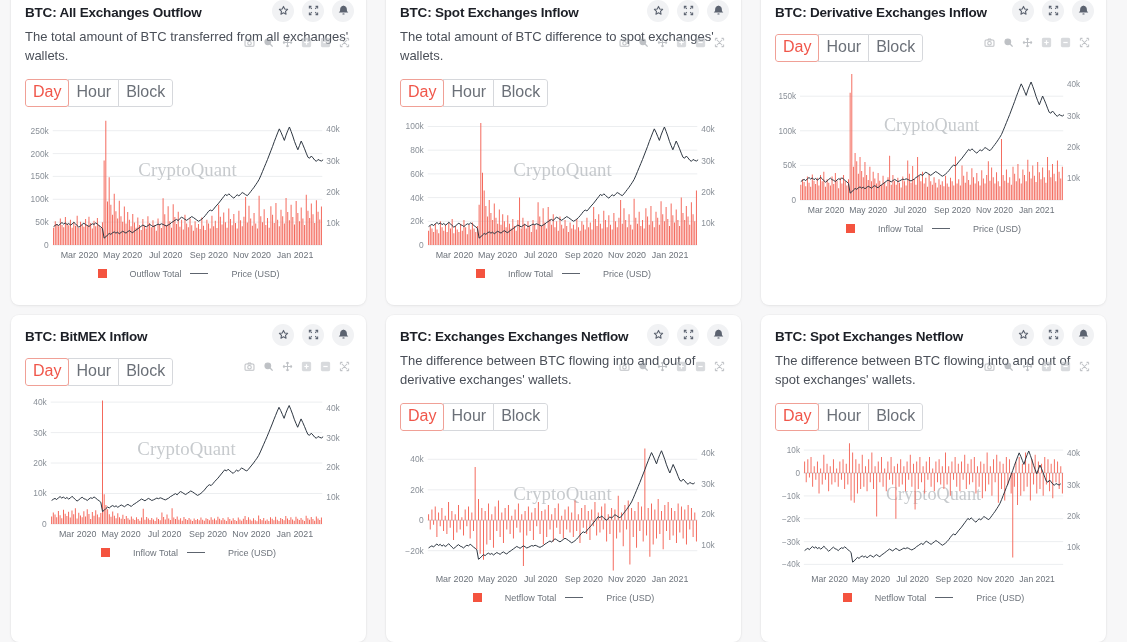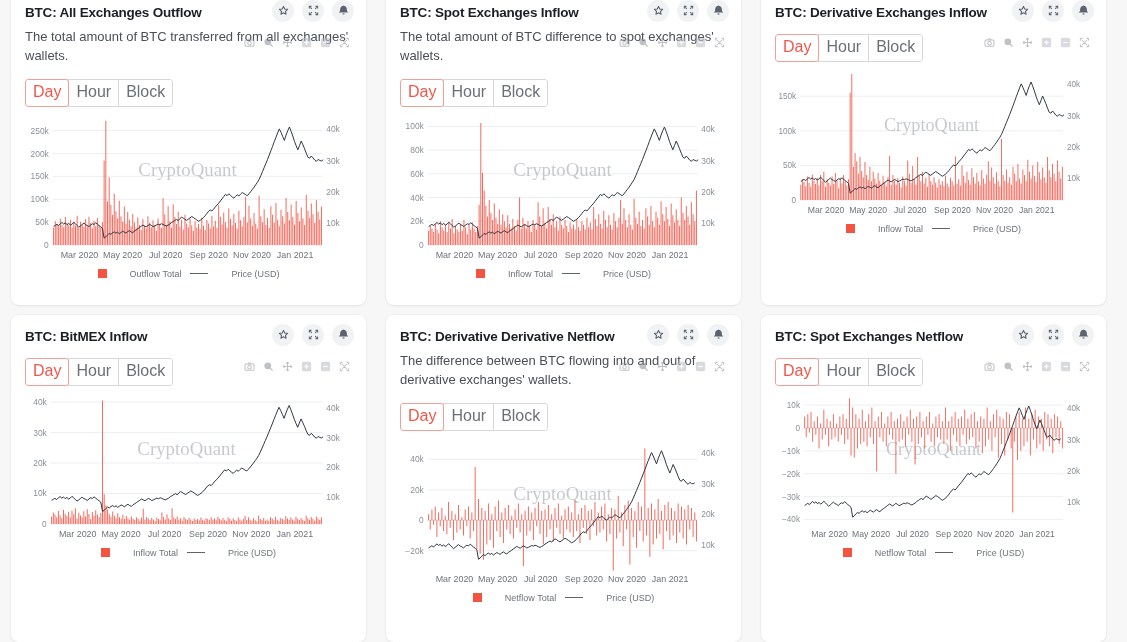--- a/index.html
+++ b/index.html
@@ -467,21 +467,21 @@
               <path d="M2 5V2h3M14 5V2h-3M2 11v3h3M14 11v3h-3M5.5 5.5l-2-2M10.5 5.5l2-2M5.5 10.5l-2 2M10.5 10.5l2 2"></path>
             </svg></span>
         </div>
         <div class="act-btn">
           <span><svg viewBox="0 0 16 16">
               <path d="M8 2a4 4 0 0 0-4 4c0 3-1 4-1 4h10s-1-1-1-4a4 4 0 0 0-4-4z" fill="#5c6370"></path>
               <path d="M6.8 12.5a1.4 1.4 0 0 0 2.4 0"></path>
               <path d="M8 1.2v1" stroke-width="1.2"></path>
             </svg></span>
         </div>
-      </div><h3 class="card-title">BTC: Derivative Derivative Netflow</h3><p class="card-desc">The difference between BTC flowing into and out of derivative exchanges' wallets.</p><div class="seg">
+      </div><h3 class="card-title">BTC: Exchanges Exchanges Netflow</h3><p class="card-desc">The difference between BTC flowing into and out of derivative exchanges' wallets.</p><div class="seg">
         <button class="seg-btn active">Day</button>
         <button class="seg-btn">Hour</button>
         <button class="seg-btn">Block</button>
       </div><div class="plot-toolbar" style="top: 43px;">
         <span class="tb-ico"><svg viewBox="0 0 16 16">
             <rect x="1.5" y="4.5" width="13" height="9" rx="1.5"></rect>
             <circle cx="8" cy="9" r="2.6"></circle>
             <path d="M5.5 4.5l1-1.5h3l1 1.5"></path>
           </svg></span>
         <span class="tb-ico"><svg viewBox="0 0 16 16">
@@ -548,21 +548,21 @@
               <path d="M2 5V2h3M14 5V2h-3M2 11v3h3M14 11v3h-3M5.5 5.5l-2-2M10.5 5.5l2-2M5.5 10.5l-2 2M10.5 10.5l2 2"></path>
             </svg></span>
         </div>
         <div class="act-btn">
           <span><svg viewBox="0 0 16 16">
               <path d="M8 2a4 4 0 0 0-4 4c0 3-1 4-1 4h10s-1-1-1-4a4 4 0 0 0-4-4z" fill="#5c6370"></path>
               <path d="M6.8 12.5a1.4 1.4 0 0 0 2.4 0"></path>
               <path d="M8 1.2v1" stroke-width="1.2"></path>
             </svg></span>
         </div>
-      </div><h3 class="card-title">BTC: Spot Exchanges Netflow</h3><div class="seg">
+      </div><h3 class="card-title">BTC: Spot Exchanges Netflow</h3><p class="card-desc">The difference between BTC flowing into and out of spot exchanges' wallets.</p><div class="seg">
         <button class="seg-btn active">Day</button>
         <button class="seg-btn">Hour</button>
         <button class="seg-btn">Block</button>
       </div><div class="plot-toolbar" style="top: 43px;">
         <span class="tb-ico"><svg viewBox="0 0 16 16">
             <rect x="1.5" y="4.5" width="13" height="9" rx="1.5"></rect>
             <circle cx="8" cy="9" r="2.6"></circle>
             <path d="M5.5 4.5l1-1.5h3l1 1.5"></path>
           </svg></span>
         <span class="tb-ico"><svg viewBox="0 0 16 16">

